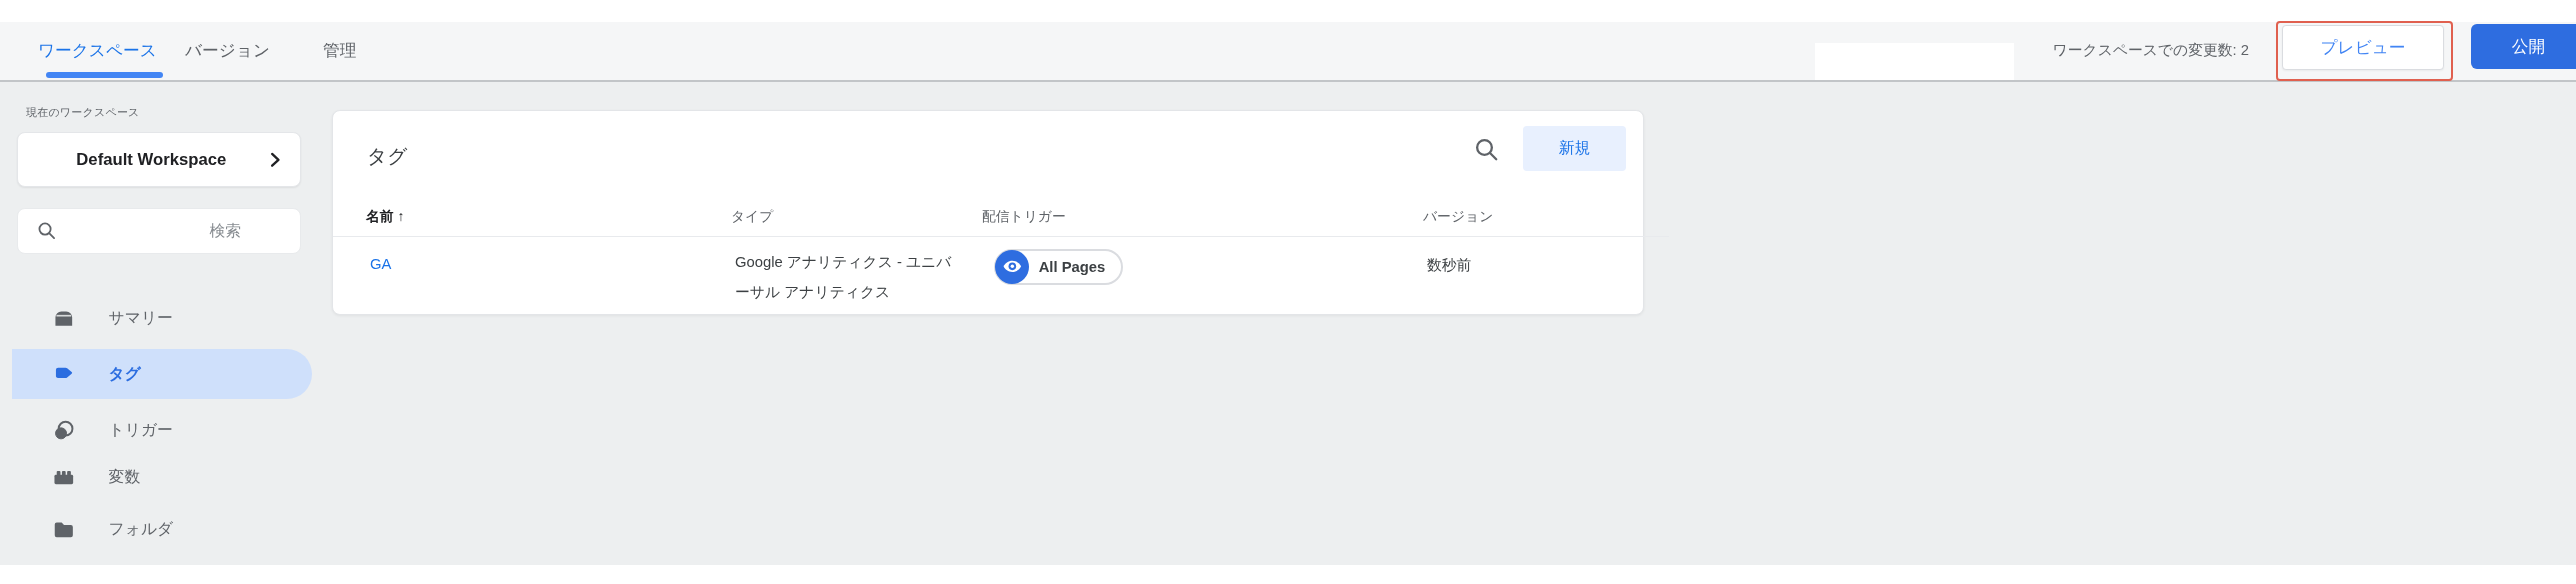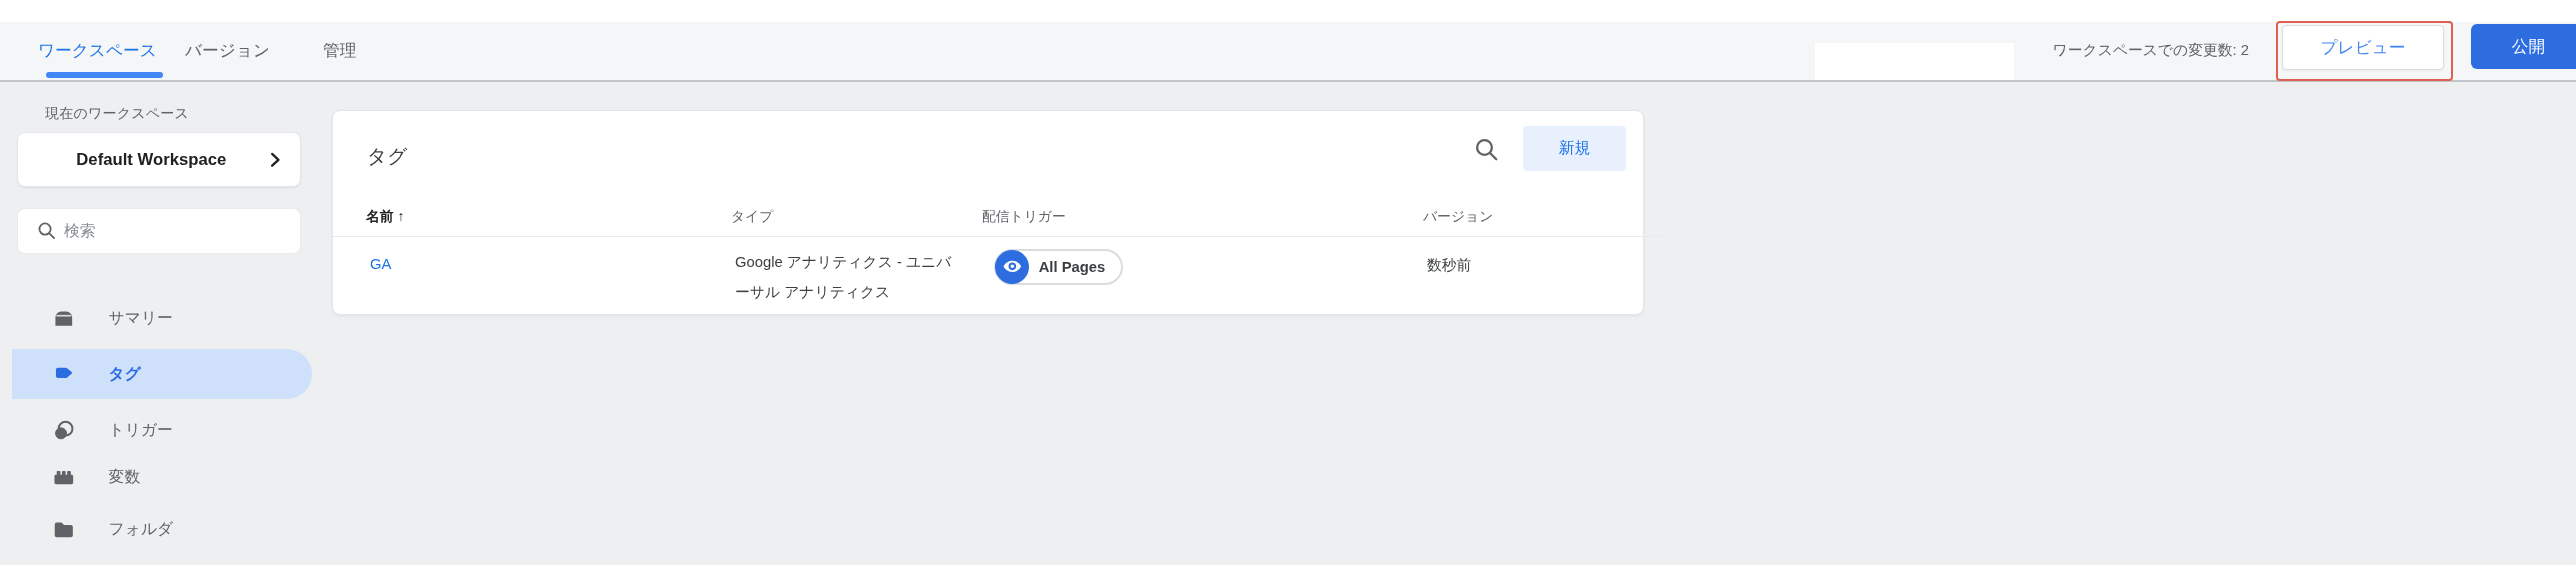--- a/index.html
+++ b/index.html
@@ -29,29 +29,29 @@
   .btn-publish { position:absolute; left:2455px; top:23.6px; width:115px; height:45px;
     background:#2e6de0; border:none; border-radius:5.9px; color:#ffffff; font-size:16.7px;
     display:flex; align-items:center; justify-content:center; cursor:pointer;margin-left:16px; }
   .annotation-rect { position:absolute; left:2276px; top:20.7px; width:177px; height:60px;
     border:2px solid #e0604f; border-radius:3.9px; pointer-events:none; }
   .annotation-number { position:absolute; left:2332px; top:87px; width:65px; text-align:center;
     color:#e0604f; font-size:31.5px; line-height:35px; }
   
   .body-bg { position:absolute; left:0; top:82px; width:2576px; height:483px; background:#edeff0; }
   
-  .ws-label { position:absolute; left:45px; top:105px; font-size:14px; color:#5f6368; letter-spacing:0.2px; }
+  .ws-label { position:absolute; left:26px; top:105px; font-size:11px; color:#5f6368; letter-spacing:0.2px; }
   .ws-card { position:absolute; left:16.7px; top:132px; width:284px; height:55px; background:#fff;
     border:1px solid #e4e6e9; border-radius:7.9px; box-shadow:0 1px 2px rgba(0,0,0,0.07);
     display:flex; align-items:center; padding:0 13.8px 0 20.7px; cursor:pointer; }
   .ws-name { flex:1; font-size:16.7px; font-weight:bold; color:#202124;text-align:center; }
   .search-card { position:absolute; left:16.7px; top:208px; width:284px; height:46px; background:#fff;
     border:1px solid #e8eaec; border-radius:7.9px; display:flex; align-items:center; padding:0 11.8px 0 18.7px; }
   .search-card input { border:none; outline:none; font-size:15.8px; color:#3c4043; width:177px;
-    margin-left:27.6px; background:transparent; font-family:inherit; }
+    margin-left:27.6px; background:transparent; font-family:inherit;text-align:right; }
   .search-card input::placeholder { color:#868b90; opacity:1; }
   .nav-item { position:absolute; left:12px; width:300px; height:49px; display:flex; align-items:center;
     padding-left:40px; cursor:pointer; }
   .nav-item .label { margin-left:33px; font-size:15.8px; color:#5f6368; }
   .nav-item.active { background:#cfe0fb; border-radius:0 25.6px 25.6px 0; height:50px; }
   .nav-item.active .label { color:#2b6de0; font-weight:bold; }
   
   .panel { position:absolute; left:332px; top:110px; width:1312px; height:205px; background:#fff;
     border:1px solid #e3e5e8; border-radius:7.9px; box-shadow:0 1px 3px rgba(0,0,0,0.06); }
   .panel-title { position:absolute; left:34px; top:31.5px; font-size:19.7px; color:#3c4043; }

